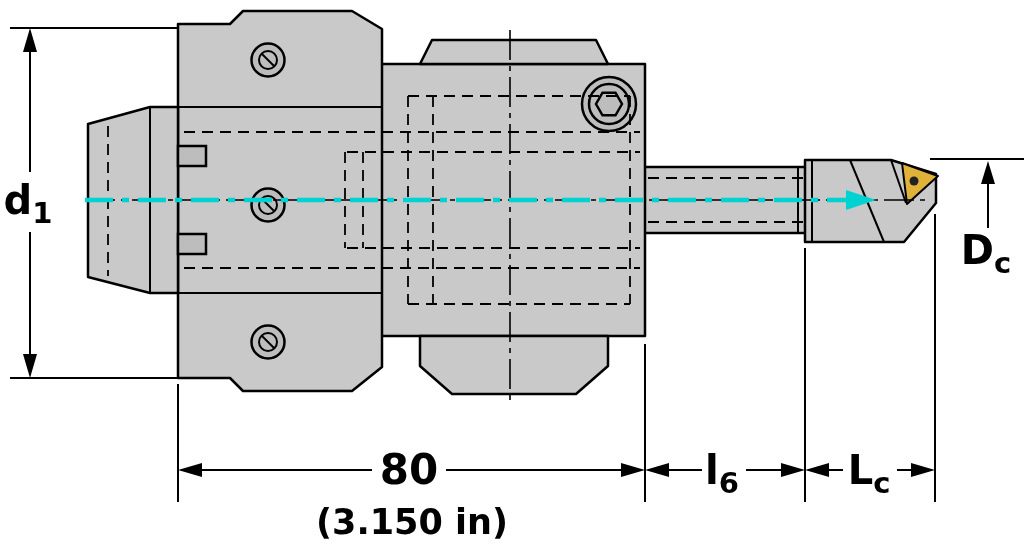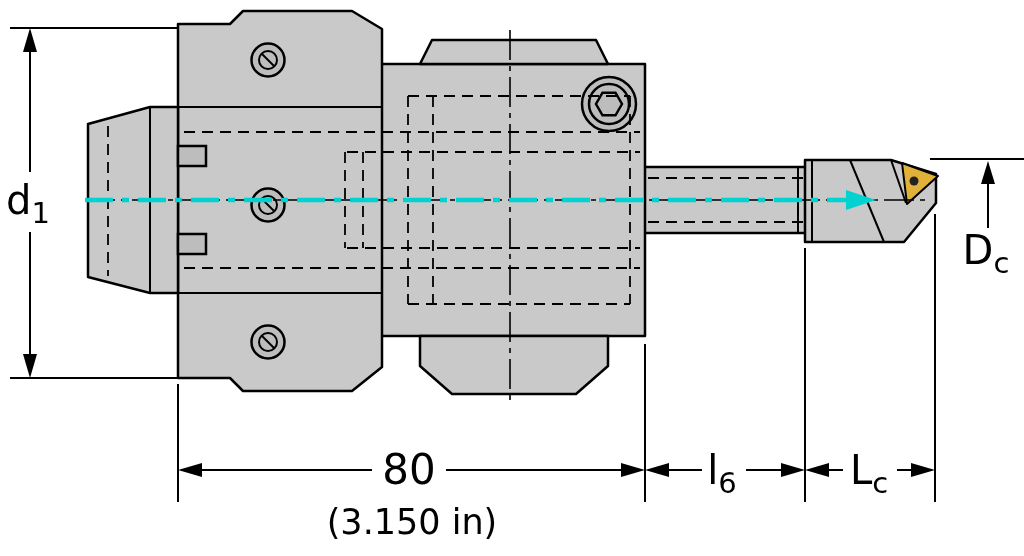--- a/index.html
+++ b/index.html
@@ -4,21 +4,21 @@
 <style>
   :root{
     --body-fill:#c9c9c9;
     --body-fill-dark:#bdbdbd;
     --outline:#000000;
     --centerline:#00d2d2;
     --insert-fill:#e0b23a;
     --background:#ffffff;
   }
   html,body{margin:0;padding:0;background:var(--background);}
-  .canvas{position:relative;width:1024px;height:556px;background:var(--background);overflow:hidden;}
+  .canvas{position:relative;width:1024px;height:556px;background:var(--background);overflow:hidden;font-weight:bold;}
   svg{display:block;}
   .body-part{fill:var(--body-fill);stroke:var(--outline);stroke-width:2.5;stroke-linejoin:round;}
   .body-part-dark{fill:var(--body-fill-dark);stroke:var(--outline);stroke-width:2.5;}
   .solid{stroke:var(--outline);stroke-width:2;fill:none;}
   .solid-thick{stroke:var(--outline);stroke-width:2.5;fill:none;}
   .hidden-line{stroke:var(--outline);stroke-width:1.8;fill:none;stroke-dasharray:11 7;}
   .centerline-black{stroke:var(--outline);stroke-width:1.6;fill:none;stroke-dasharray:30 6 5 6;}
   .centerline-cyan{stroke:var(--centerline);stroke-width:4.5;fill:none;stroke-dasharray:28 9 7 9;}
   .dim-line{stroke:var(--outline);stroke-width:2;fill:none;}
   .arrowhead{fill:var(--outline);stroke:none;}

